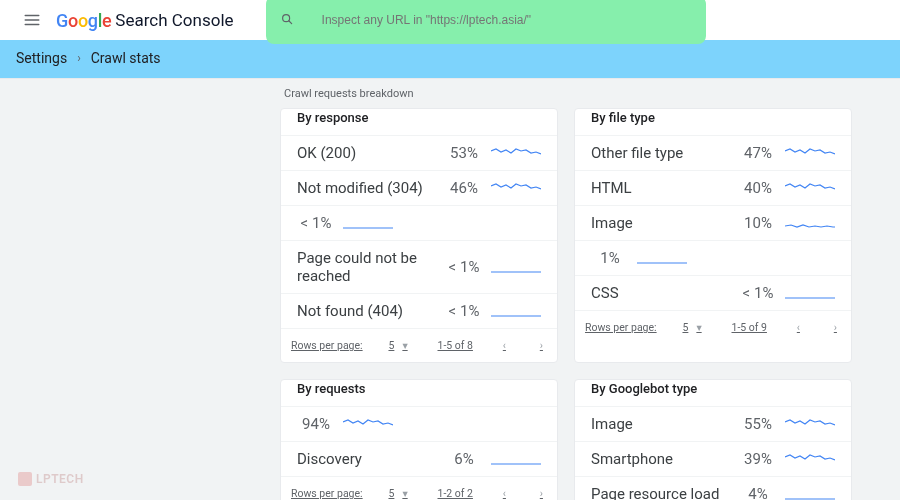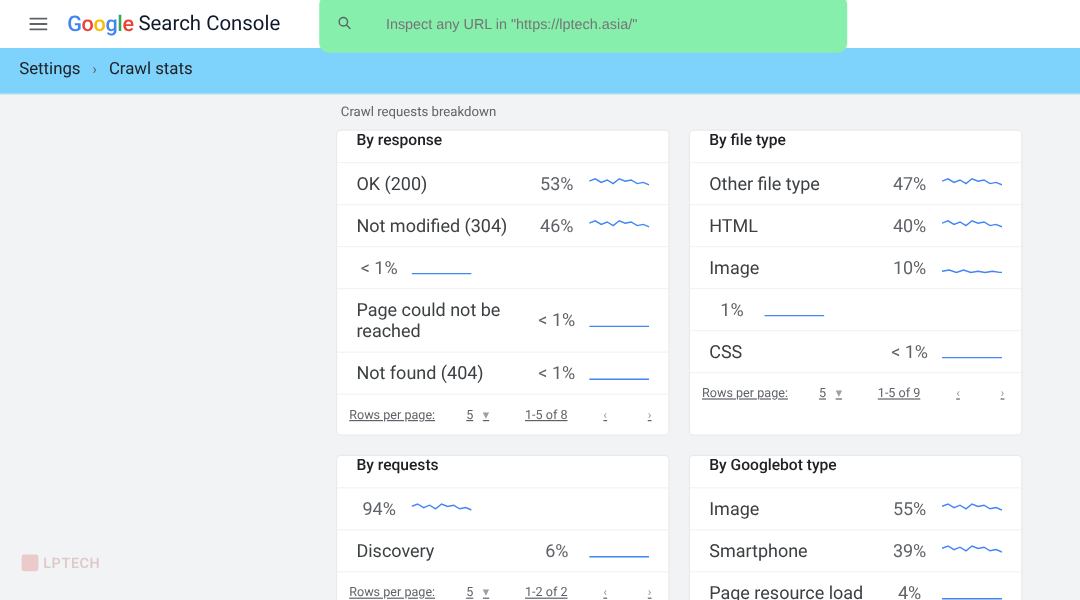--- a/index.html
+++ b/index.html
@@ -27,21 +27,21 @@
     .row { display: flex; align-items: center; padding: 8px 16px; border-top: 1px solid #f1f3f4; font-size: 15px; }
     .row-label { flex: 1; color: #3c4043; }
     .row-pct { width: 38px; text-align: center; color: #5f6368; }
     .row-spark { width: 50px; height: 16px; margin-left: 8px; }
     .row-spark svg { width: 50px; height: 16px; }
     .spark-line { stroke: #4285f4; stroke-width: 1.2; fill: none; }
     .spark-flat { stroke: #4285f4; stroke-width: 1.2; fill: none; }
     .footer { display: flex; align-items: center; justify-content: space-between; padding: 8px 10px; font-size: 10.5px; color: #5f6368; gap: 10px; border-top: 1px solid #f1f3f4; text-decoration: underline; }
     .rpp-select { display: flex; align-items: center; gap: 4px; }
     .chev { color: #9aa0a6; cursor: pointer; padding: 2px 4px; }
-    .watermark { position: absolute; left: 18px; bottom: 24px; font-size: 12px; color: #d0a9a9; font-weight: 600; opacity: 0.55; letter-spacing: 0.5px; display:flex; align-items:center; gap:4px; }
+    .watermark { position: absolute; left: 18px; bottom: 14px; font-size: 12px; color: #d0a9a9; font-weight: 600; opacity: 0.55; letter-spacing: 0.5px; display:flex; align-items:center; gap:4px; }
     .watermark-icon { width:14px; height:14px; background:#e6a9a9; border-radius:2px; }
   </style>
 </head>
 <body>
 
 <div class="header">
   <div class="menu-btn">
     <svg width="18" height="18" viewBox="0 0 24 24">
         <path d="M3 6h18M3 12h18M3 18h18" stroke="#5f6368" stroke-width="2" stroke-linecap="round"></path>
       </svg>

